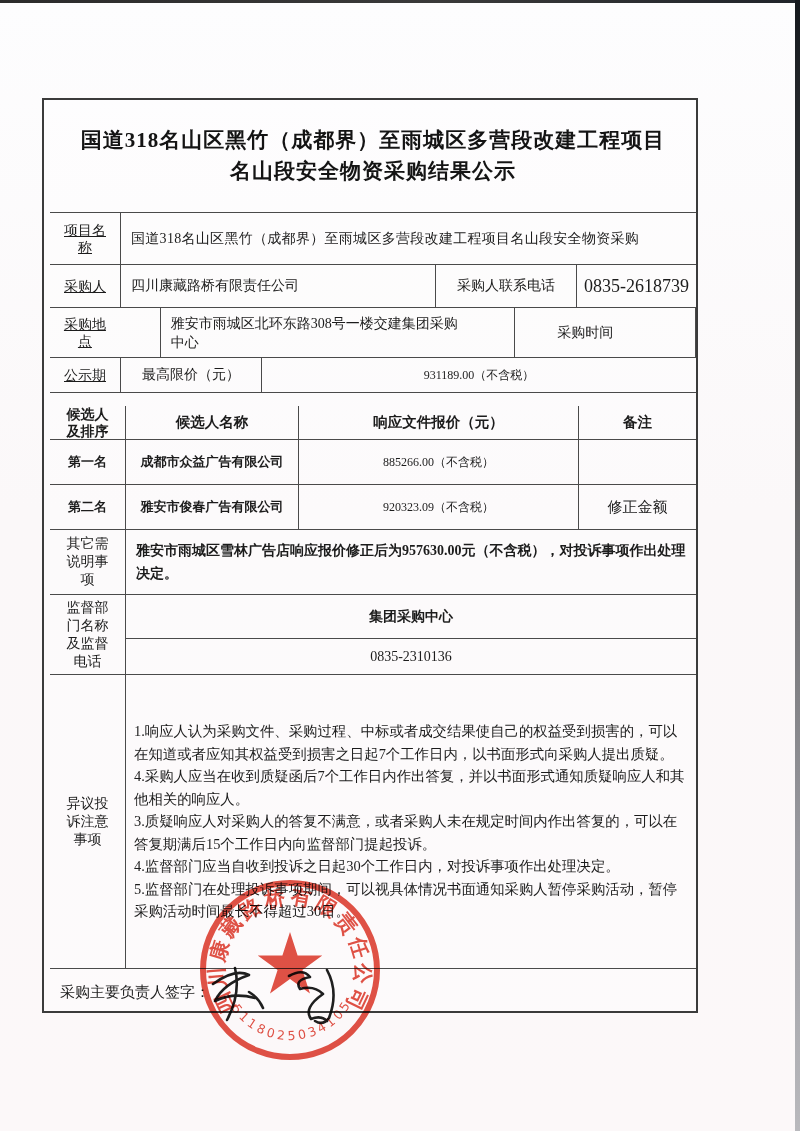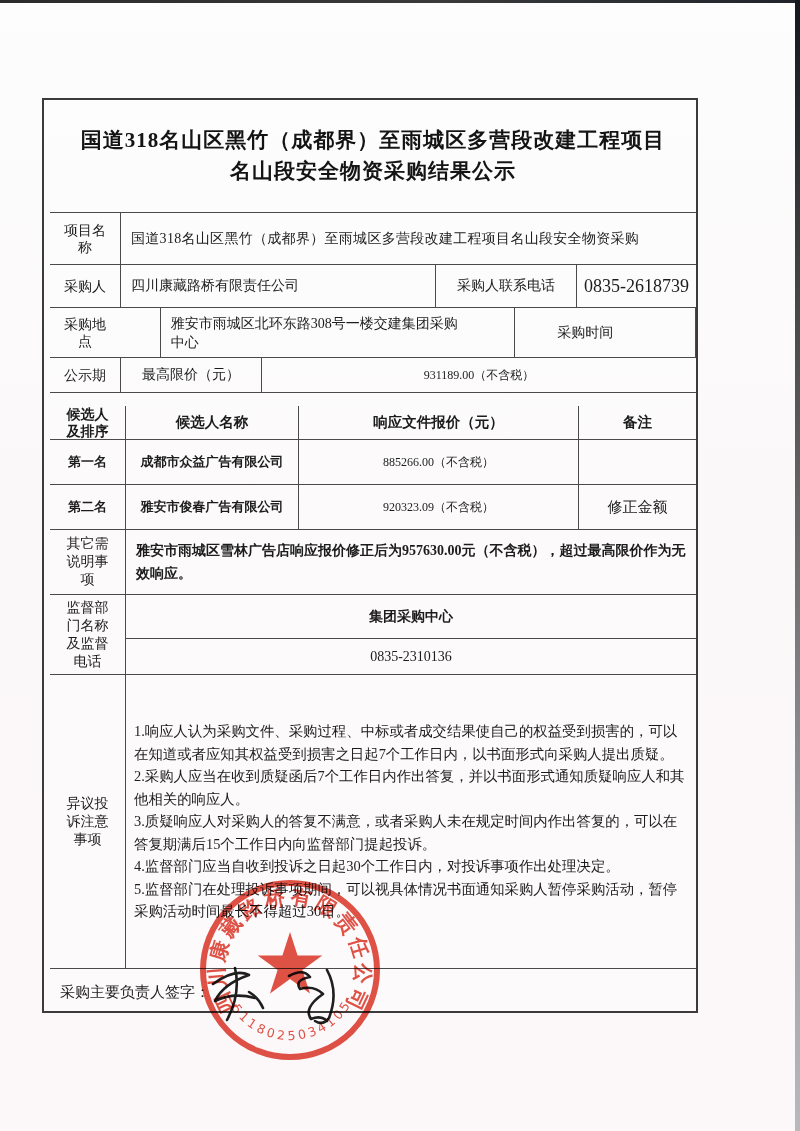--- a/index.html
+++ b/index.html
@@ -31,21 +31,21 @@
   .r-purchaser { height:43px; }
   .r-location { height:50px;gap:40px; }
   .r-publicity { height:35px; }
   .r-candhdr { height:47px; }
   .r-cand { height:45px; }
   .r-other { height:65px; }
   .r-super { height:80px; }
   .r-objection { height:294px; }
   .r-sign { height:47px;justify-content:center; }
 
-  .c-label { width:70px; font-size:14px; line-height:17px; }
+  .c-label { width:70px; font-size:14px; line-height:17px;text-decoration:underline; }
   .c-val-wide { width:315px; }
   .c-mid { width:141px; font-size:14px; }
   .c-last { flex:1; font-size:18px; }
 
   .k-rank { width:75px; font-size:13px; font-weight:600; }
   .k-name { width:173px; font-size:13px; font-weight:600; }
   .k-quote { width:280px; font-size:12px; }
   .k-note { flex:1; font-size:15px; }
   .k-hdr { font-weight:700; font-size:14.5px;margin-top:13px; }
 
@@ -130,42 +130,42 @@
       <div class="cell nb k-rank">第二名</div>
       <div class="cell k-name">雅安市俊春广告有限公司</div>
       <div class="cell k-quote">920323.09（不含税）</div>
       <div class="cell k-note">修正金额</div>
     </div>
 
     <div class="row r-other">
       <div class="cell nb b-label pre">其它需
 说明事
 项</div>
-      <div class="cell left b-content" style="font-size:14px;line-height:23px;font-weight:600">雅安市雨城区雪林广告店响应报价修正后为957630.00元（不含税），超过最高限价作为无效响应。</div>
+      <div class="cell left b-content" style="font-size:14px;line-height:23px;font-weight:600">雅安市雨城区雪林广告店响应报价修正后为957630.00元（不含税），对投诉事项作出处理决定。</div>
     </div>
 
     <div class="row r-super">
       <div class="cell nb b-label pre">监督部
 门名称
 及监督
 电话</div>
       <div class="super-stack" style="border-left:1px solid #4a4a4a">
         <div class="super-sub s1">集团采购中心</div>
         <div class="super-sub s2">0835-2310136</div>
       </div>
     </div>
 
     <div class="row r-objection">
       <div class="cell nb b-label pre">异议投
 诉注意
 事项</div>
       <div class="cell b-content">
         <div class="obj-list">
           <div>1.响应人认为采购文件、采购过程、中标或者成交结果使自己的权益受到损害的，可以在知道或者应知其权益受到损害之日起7个工作日内，以书面形式向采购人提出质疑。</div>
-          <div>2.采购人应当在收到质疑函后7个工作日内作出答复，并以书面形式通知质疑响应人和其他相关的响应人。</div>
+          <div>4.采购人应当在收到质疑函后7个工作日内作出答复，并以书面形式通知质疑响应人和其他相关的响应人。</div>
           <div>3.质疑响应人对采购人的答复不满意，或者采购人未在规定时间内作出答复的，可以在答复期满后15个工作日内向监督部门提起投诉。</div>
           <div>4.监督部门应当自收到投诉之日起30个工作日内，对投诉事项作出处理决定。</div>
           <div>5.监督部门在处理投诉事项期间，可以视具体情况书面通知采购人暂停采购活动，暂停采购活动时间最长不得超过30日。</div>
         </div>
       </div>
     </div>
 
     <div class="row r-sign">
       <div class="cell nb left sign-cell">采购主要负责人签字：</div>
     </div>

